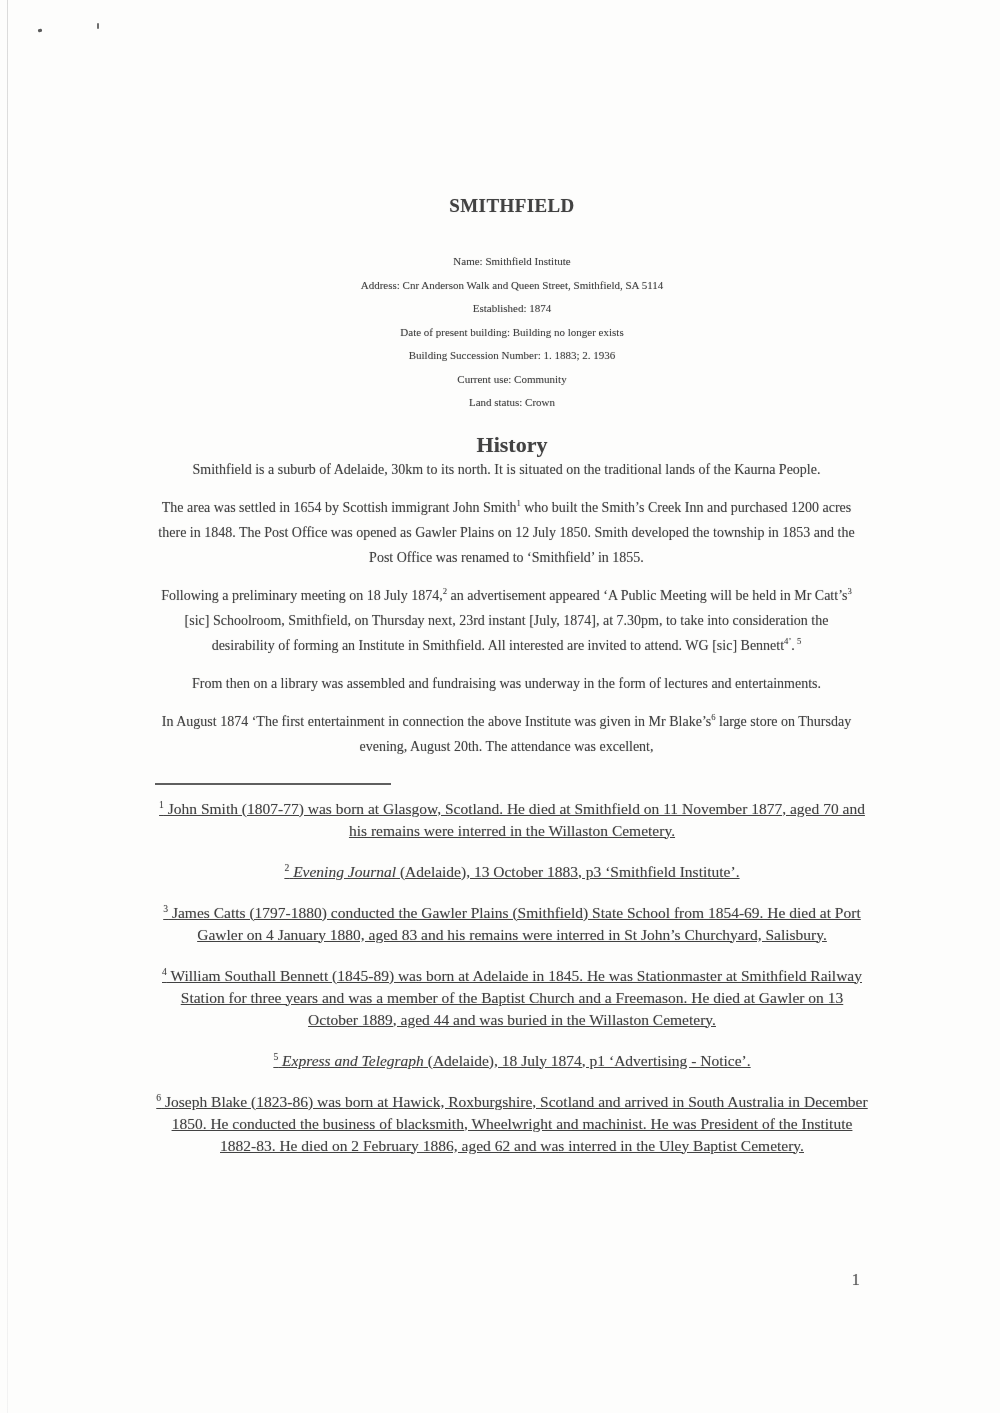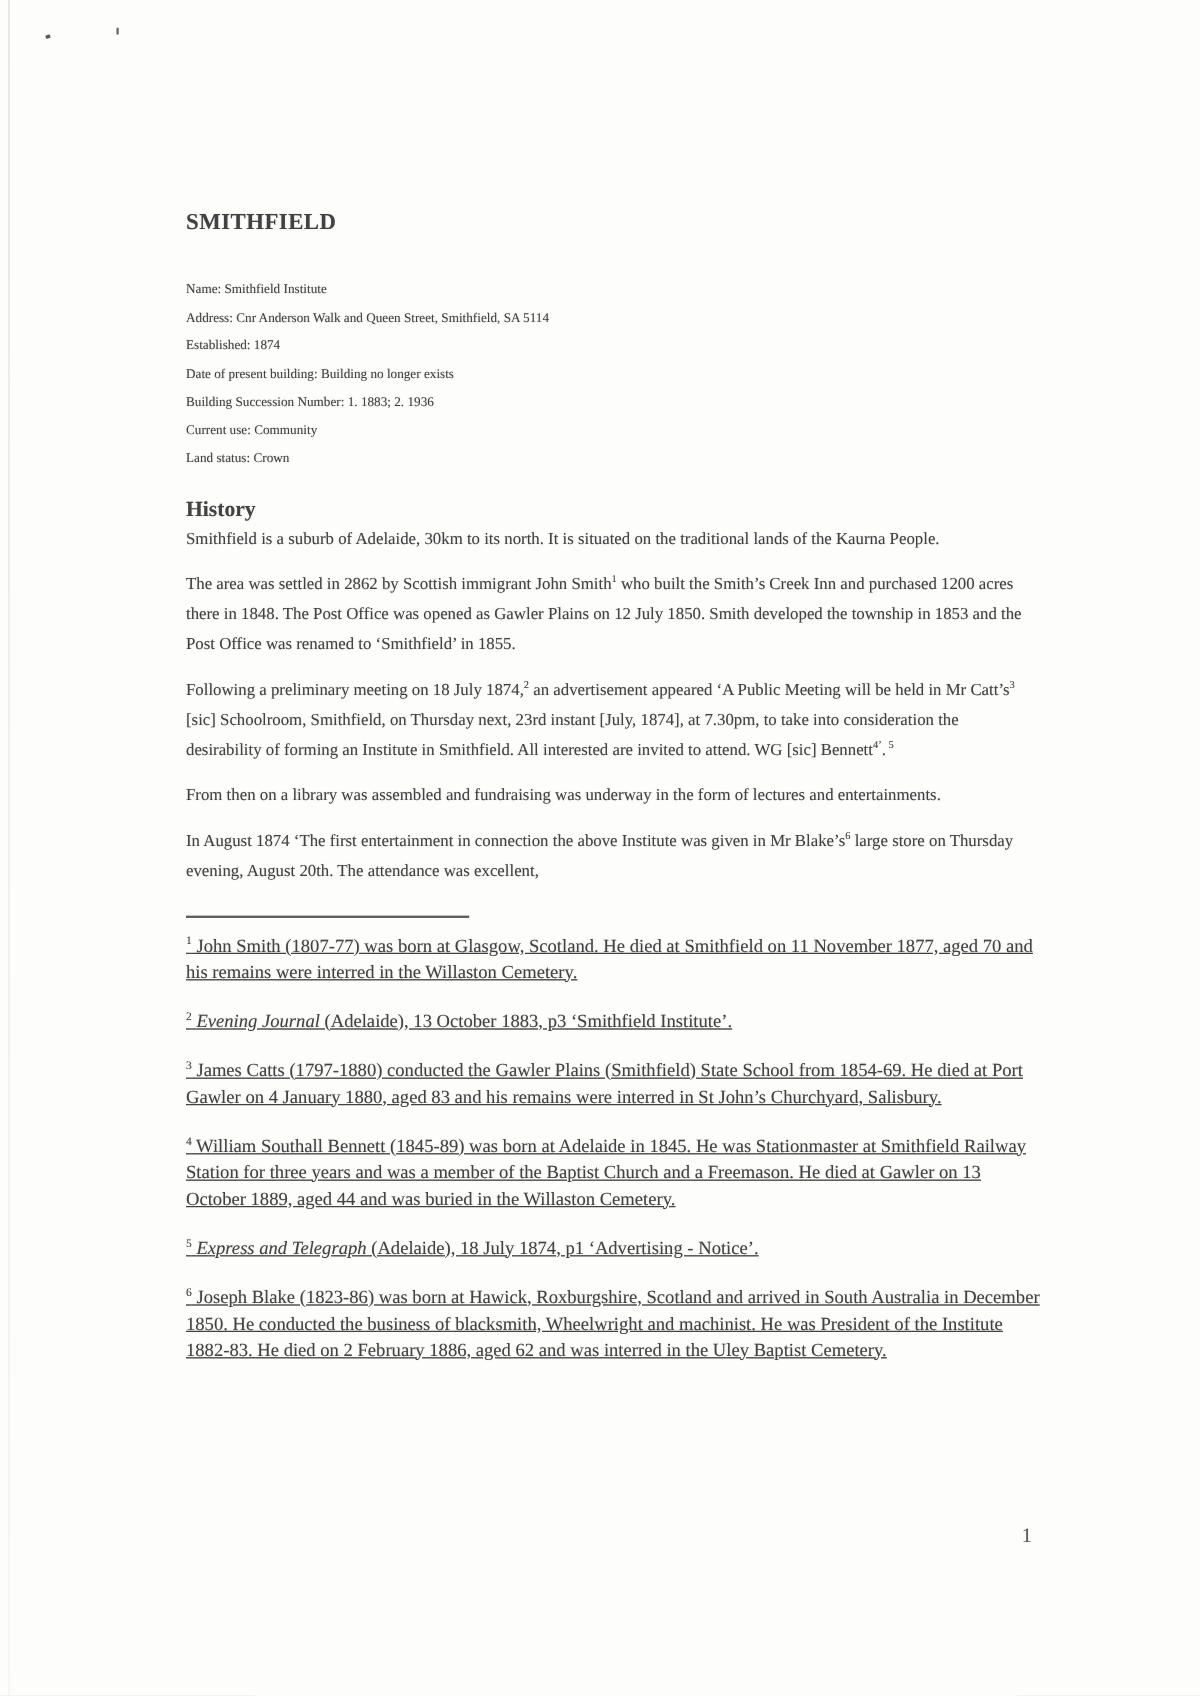--- a/index.html
+++ b/index.html
@@ -25,35 +25,36 @@
     position: absolute; left: 38px; top: 29px;
     width: 4px; height: 3px; background: #5a5a5a; border-radius: 1px;
     transform: rotate(-15deg);
   }
   .speck-2 {
     position: absolute; left: 97px; top: 23px;
     width: 2px; height: 6px; background: #6e6e6e; border-radius: 1px;
   }
   .content {
     position: absolute;
-    left: 155px; top: 175px;
+    left: 155px; top: 195px;
     width: 714px;
+    text-align: center;
   }
   .doc-title {
     font-size: 19px;
     font-weight: bold;
     letter-spacing: 0.4px;
     margin: 0 0 33px 0;
   }
   .details div {
     font-size: 11px;
     line-height: 23.5px;
   }
   .section-heading {
-    font-size: 18px;
+    font-size: 22px;
     font-weight: bold;
     margin: 17px 0 0 0;
     line-height: 25px;
   }
   .para {
     font-size: 14px;
     line-height: 25px;
     margin: 0 11px 13px 0;
   }
   sup { font-size: 0.62em; line-height: 0; }
@@ -94,21 +95,21 @@
       <div>Established: 1874</div>
       <div>Date of present building: Building no longer exists</div>
       <div>Building Succession Number: 1. 1883; 2. 1936</div>
       <div>Current use: Community</div>
       <div>Land status: Crown</div>
     </div>
 
     <h2 class="section-heading">History</h2>
 
     <p class="para"><span>Smithfield is a suburb of Adelaide, 30km to its north. It is situated on the traditional lands of the Kaurna People.</span></p>
-    <p class="para"><span>The area was settled in 2862 by Scottish immigrant John Smith</span><sup>1</sup><span> who built the Smith’s Creek Inn and purchased 1200 acres there in 1848. The Post Office was opened as Gawler Plains on 12 July 1850. Smith developed the township in 1853 and the Post Office was renamed to ‘Smithfield’ in 1855.</span></p>
+    <p class="para"><span>The area was settled in 1654 by Scottish immigrant John Smith</span><sup>1</sup><span> who built the Smith’s Creek Inn and purchased 1200 acres there in 1848. The Post Office was opened as Gawler Plains on 12 July 1850. Smith developed the township in 1853 and the Post Office was renamed to ‘Smithfield’ in 1855.</span></p>
     <p class="para"><span>Following a preliminary meeting on 18 July 1874,</span><sup>2</sup><span> an advertisement appeared ‘A Public Meeting will be held in Mr Catt’s</span><sup>3</sup><span> [sic] Schoolroom, Smithfield, on Thursday next, 23rd instant [July, 1874], at 7.30pm, to take into consideration the desirability of forming an Institute in Smithfield. All interested are invited to attend. WG [sic] Bennett</span><sup>4’</sup><span>.</span><sup> 5</sup></p>
     <p class="para"><span>From then on a library was assembled and fundraising was underway in the form of lectures and entertainments.</span></p>
     <p class="para"><span>In August 1874 ‘The first entertainment in connection the above Institute was given in Mr Blake’s</span><sup>6</sup><span> large store on Thursday evening, August 20th. The attendance was excellent,</span></p>
 
     <div class="footnote-sep"></div>
 
     <div class="footnote"><sup>1</sup><span> John Smith (1807-77) was born at Glasgow, Scotland. He died at Smithfield on 11 November 1877, aged 70 and his remains were interred in the Willaston Cemetery.</span></div>
     <div class="footnote"><sup>2</sup><span> </span><span style="font-style: italic;">Evening Journal</span><span> (Adelaide), 13 October 1883, p3 ‘Smithfield Institute’.</span></div>
     <div class="footnote"><sup>3</sup><span> James Catts (1797-1880) conducted the Gawler Plains (Smithfield) State School from 1854-69. He died at Port Gawler on 4 January 1880, aged 83 and his remains were interred in St John’s Churchyard, Salisbury.</span></div>
     <div class="footnote"><sup>4</sup><span> William Southall Bennett (1845-89) was born at Adelaide in 1845. He was Stationmaster at Smithfield Railway Station for three years and was a member of the Baptist Church and a Freemason. He died at Gawler on 13 October 1889, aged 44 and was buried in the Willaston Cemetery.</span></div>

